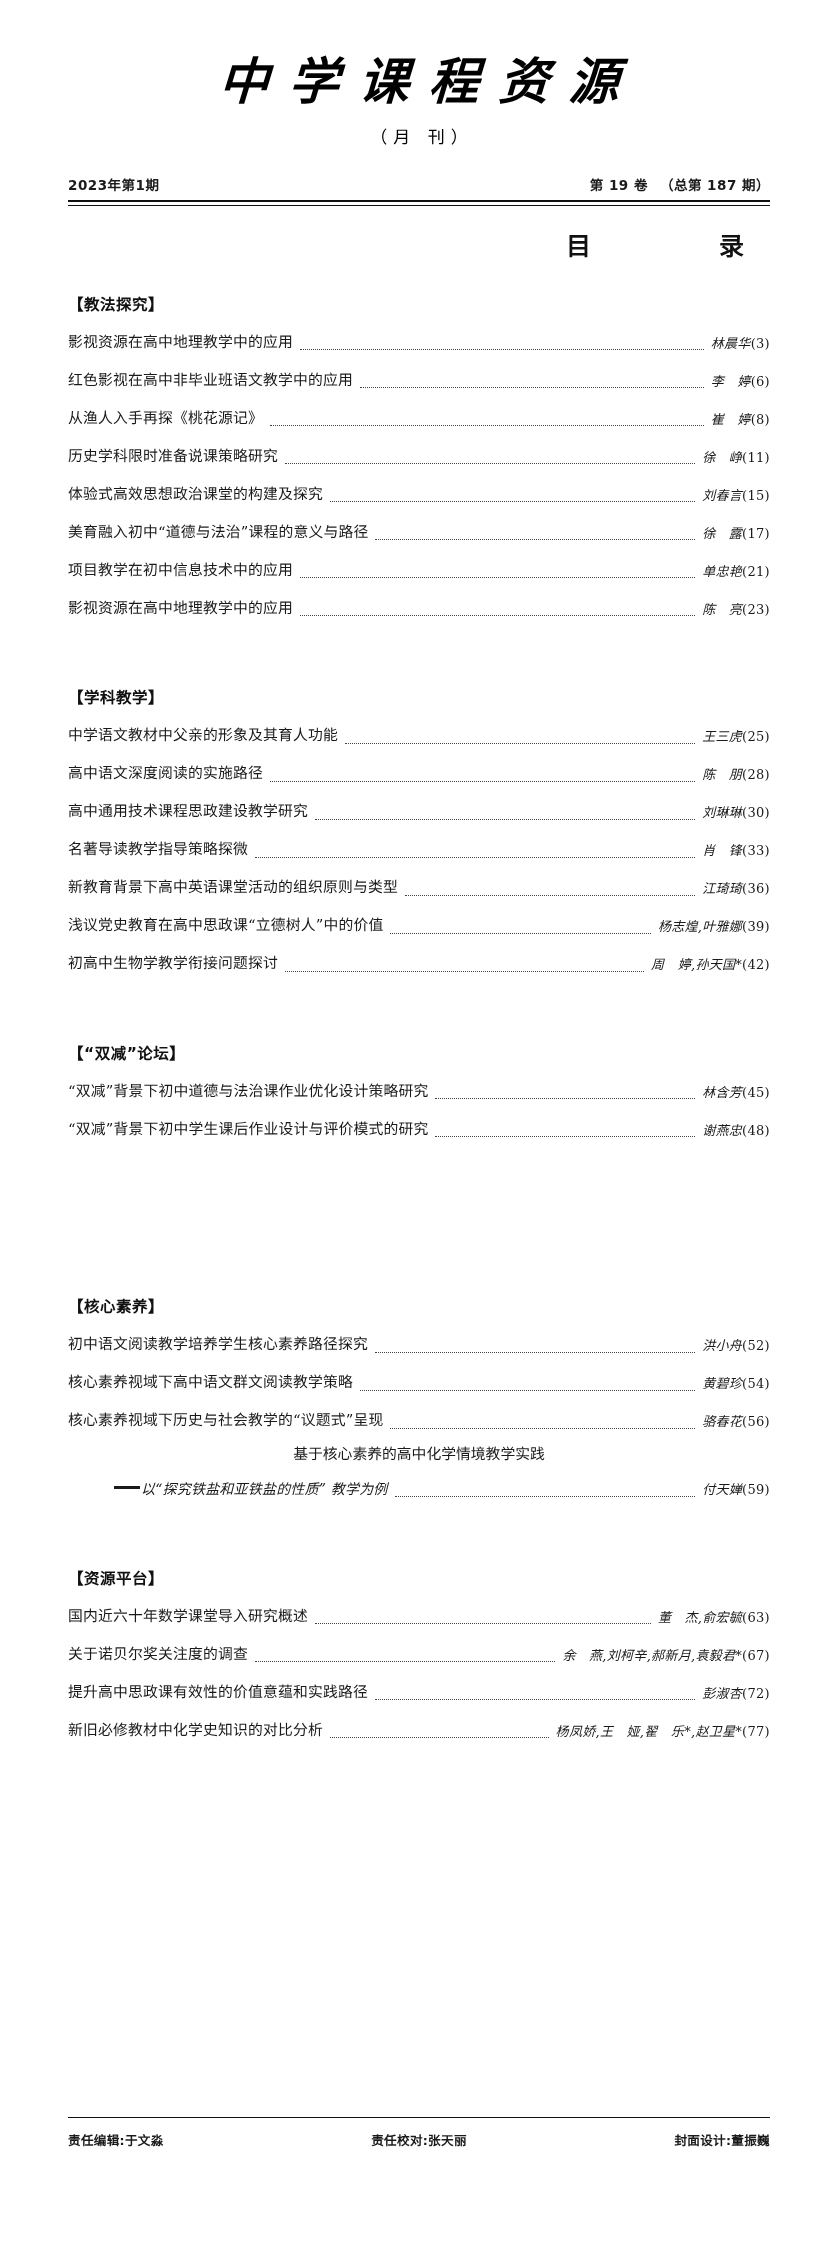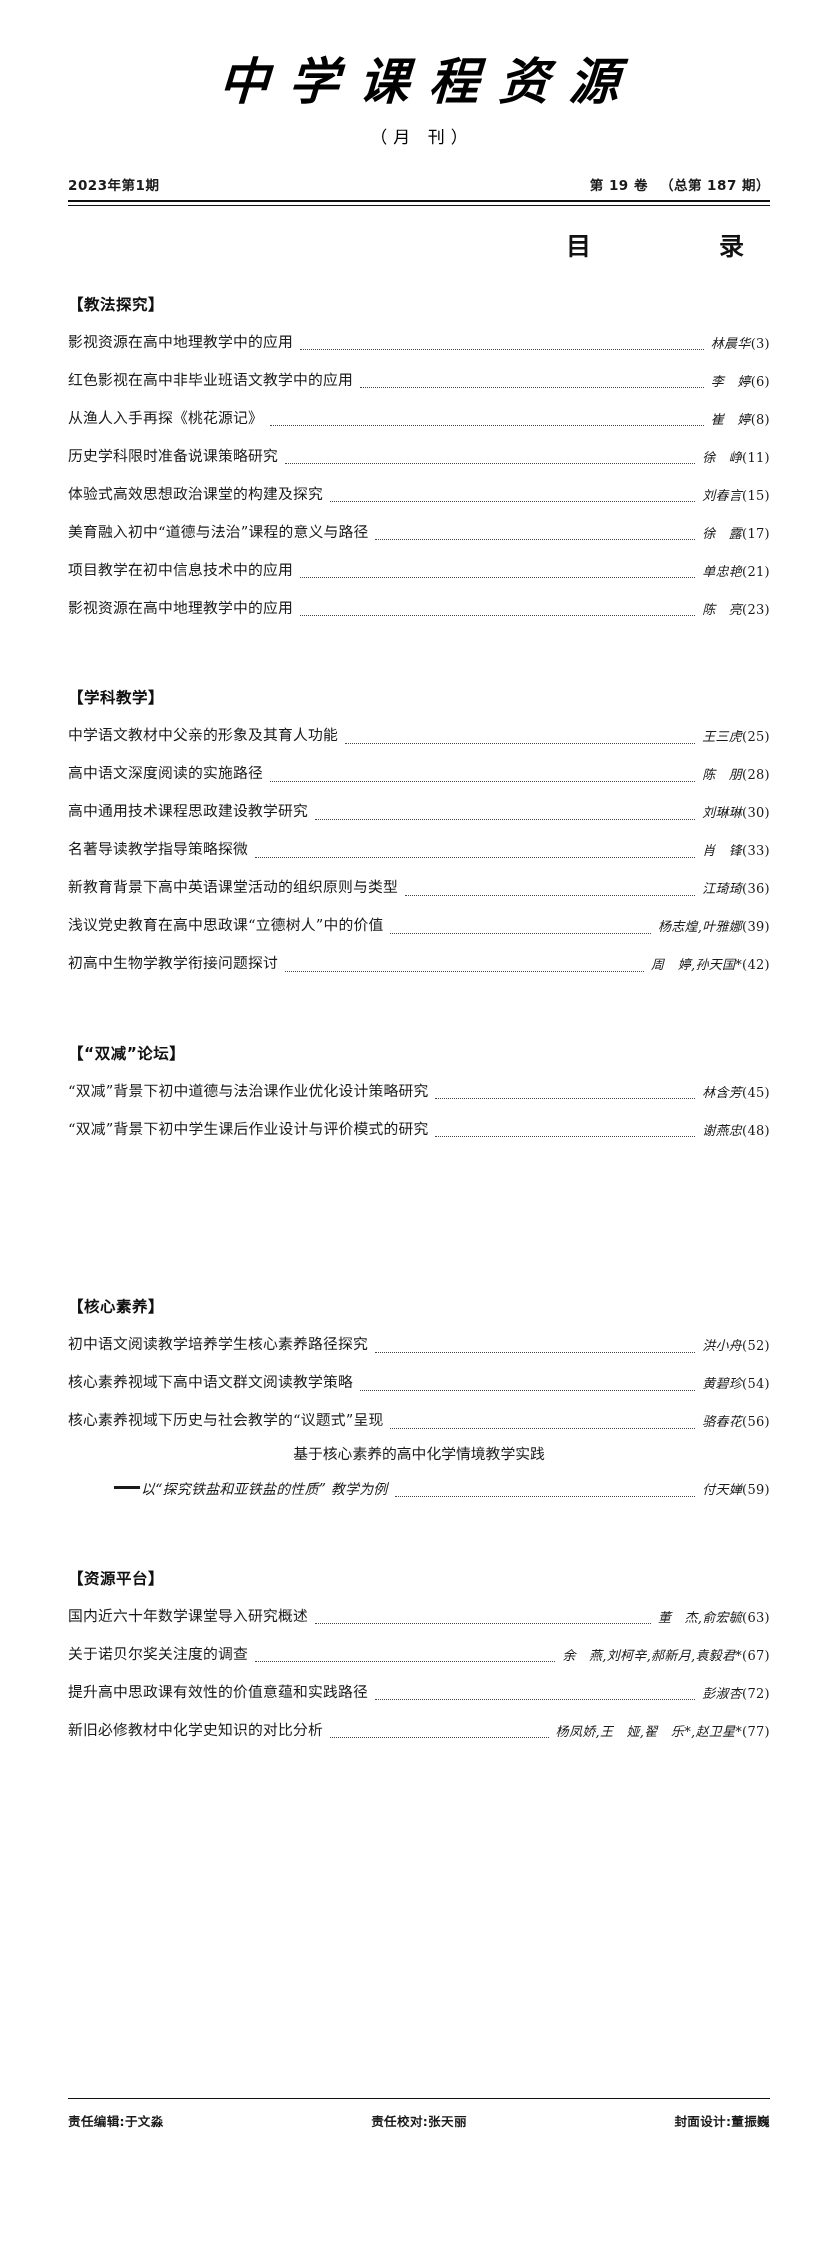--- a/index.html
+++ b/index.html
@@ -156,21 +156,21 @@
 
   
   .gap-lg { height: 128px; }
   .gap-md { height: 40px; }
 
   
   .footer-wrap {
     position: absolute;
     left: 68px;
     right: 68px;
-    bottom: 112px;
+    bottom: 93px;
   }
   .footer-rule {
     border-top: 1.6px solid #111;
     margin-bottom: 12px;
   }
   .footer-row {
     display: flex;
     justify-content: space-between;
     font-family: "DejaVu Sans", "Liberation Sans", sans-serif;
     font-size: 12.6px;

